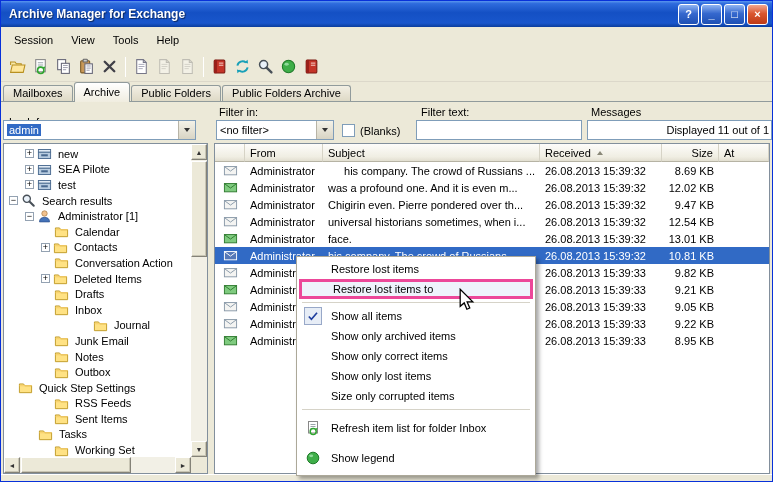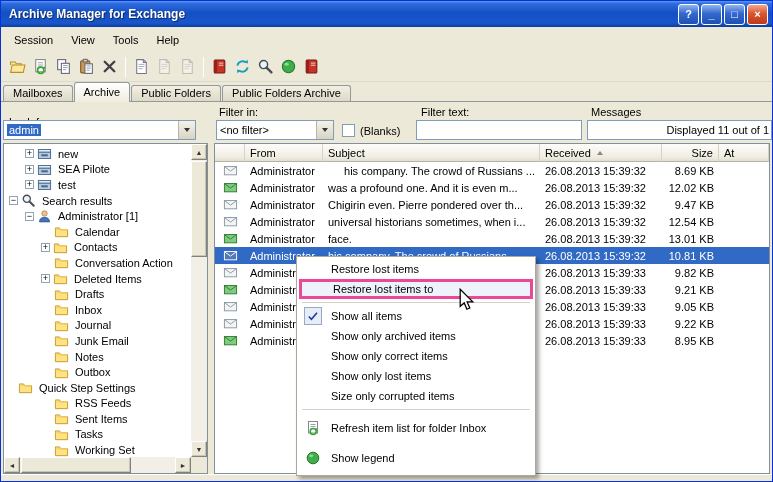--- a/index.html
+++ b/index.html
@@ -351,21 +351,21 @@
         <div class="tree-row" style="padding-left: 36px;">
           <span class="expander-space"></span>
           <span class="tree-icon">
             <svg width="15" height="15" viewBox="0 0 16 16">
               <path d="M1.5 4.2h4.4l1.4 1.9h7.2v7.4H1.5z" fill="#FFE284" stroke="#C09A28"></path>
               <path d="M1.5 6.1h13" stroke="#F6CE66"></path>
             </svg>
           </span>
           <span class="tree-label">Inbox</span>
         </div>
-        <div class="tree-row" style="padding-left: 36px;">
+        <div class="tree-row" style="padding-left: 36px; justify-content: center;">
           <span class="expander-space"></span>
           <span class="tree-icon">
             <svg width="15" height="15" viewBox="0 0 16 16">
               <path d="M1.5 4.2h4.4l1.4 1.9h7.2v7.4H1.5z" fill="#FFE284" stroke="#C09A28"></path>
               <path d="M1.5 6.1h13" stroke="#F6CE66"></path>
             </svg>
           </span>
           <span class="tree-label">Journal</span>
         </div>
         <div class="tree-row" style="padding-left: 36px;">
@@ -421,21 +421,21 @@
         <div class="tree-row" style="padding-left: 36px;">
           <span class="expander-space"></span>
           <span class="tree-icon">
             <svg width="15" height="15" viewBox="0 0 16 16">
               <path d="M1.5 4.2h4.4l1.4 1.9h7.2v7.4H1.5z" fill="#FFE284" stroke="#C09A28"></path>
               <path d="M1.5 6.1h13" stroke="#F6CE66"></path>
             </svg>
           </span>
           <span class="tree-label">Sent Items</span>
         </div>
-        <div class="tree-row" style="padding-left: 36px;">
+        <div class="tree-row" style="padding-left: 20px;">
           <span class="expander-space"></span>
           <span class="tree-icon">
             <svg width="15" height="15" viewBox="0 0 16 16">
               <path d="M1.5 4.2h4.4l1.4 1.9h7.2v7.4H1.5z" fill="#FFE284" stroke="#C09A28"></path>
               <path d="M1.5 6.1h13" stroke="#F6CE66"></path>
             </svg>
           </span>
           <span class="tree-label">Tasks</span>
         </div>
         <div class="tree-row" style="padding-left: 36px;">

